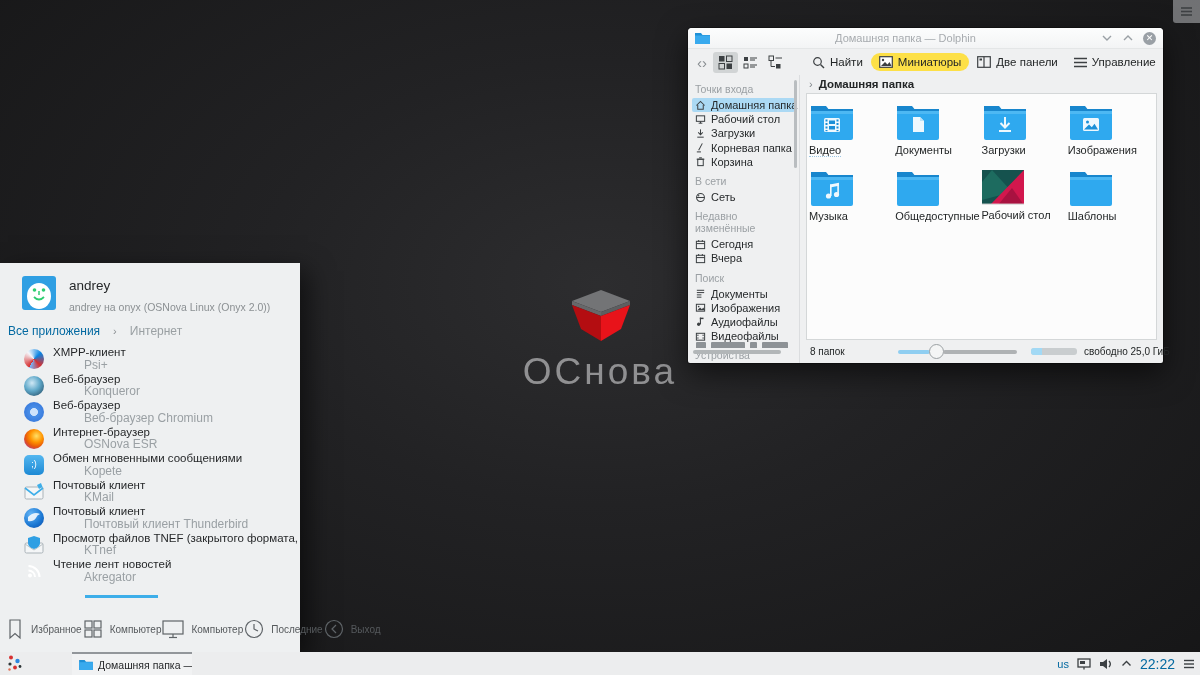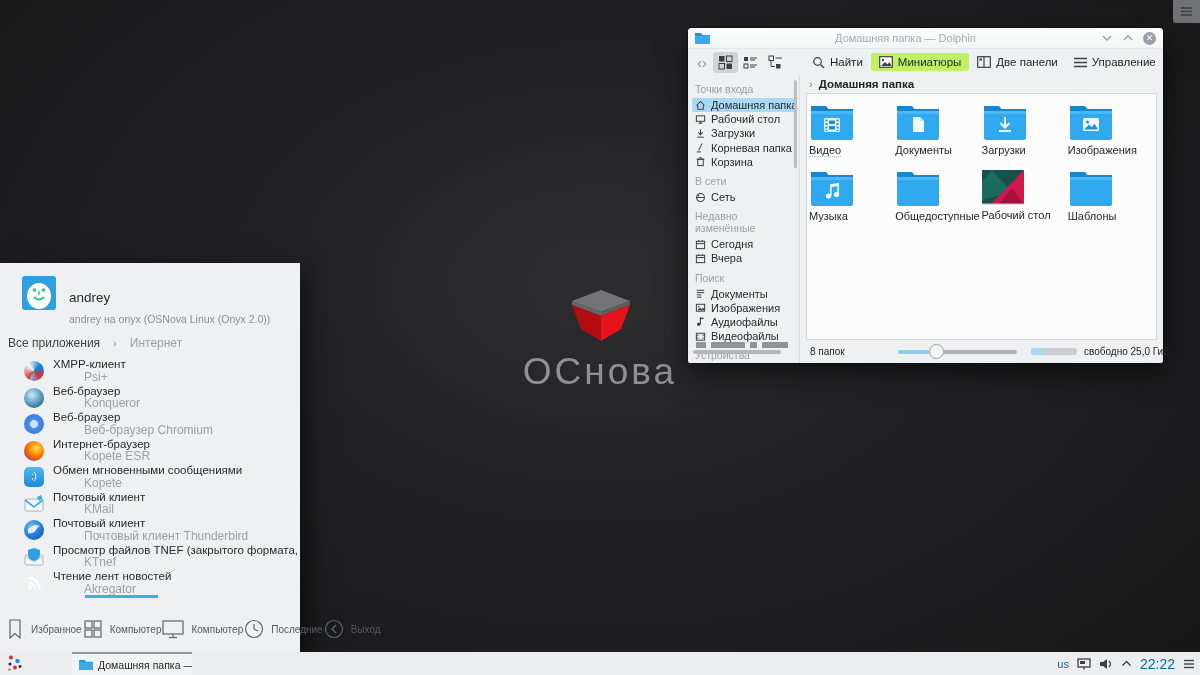--- a/index.html
+++ b/index.html
@@ -26,21 +26,21 @@
   .winbtns{display:flex;align-items:center;gap:9px;}
   .closebtn{width:13px;height:13px;border-radius:50%;background:#9aa0a6;color:#fff;font-size:9px;
     line-height:13px;text-align:center;}
   .toolbar{height:26px;flex:none;display:flex;align-items:center;padding:0 9px;}
   .navbtn{color:#888d91;font-size:15px;width:18px;text-align:center;line-height:1;}
   .viewgroup{display:flex;margin:0 7px 0 6px;}
   .vbtn{width:25px;height:21px;display:flex;align-items:center;justify-content:center;border-radius:3px;}
   .vbtn.checked{background:#d1d4d5;}
   .tsep{width:1px;height:17px;background:#d5d8d9;margin:0 7px 0 2px;}
   .tbtn{display:flex;align-items:center;gap:5px;padding:3px 8px;border-radius:3px;white-space:nowrap;}
-  .tbtn.checked{background:#bef264;}
+  .tbtn.checked{background:#fde047;border-radius:9px;}
   .winbody{flex:1;display:flex;min-height:0;}
 
   
   .places{width:112px;flex:none;position:relative;box-sizing:border-box;padding:2px 0 0 7px;
     border-right:1px solid #dbdddf;overflow:hidden;}
   .phead{color:#9ba0a4;font-size:10.5px;margin:6px 0 3px;}
   .prow{display:flex;align-items:center;gap:5px;height:14.2px;font-size:11px;color:#26292b;white-space:nowrap;}
   .prow .picon{flex:none;}
   .prow.selected{background:#abd9f4;border-radius:2px;margin-left:-3px;padding-left:3px;width:100px;}
   .vscroll{position:absolute;right:2px;top:5px;width:3px;height:88px;background:#b9bdc0;border-radius:2px;}
@@ -67,24 +67,24 @@
   .cap{width:46px;height:7px;background:#c9cdcf;border-radius:3px;overflow:hidden;margin:0 7px 0 14px;flex:none;}
   .cap i{display:block;width:11px;height:7px;background:#a2d9f5;}
   .sfree{white-space:nowrap;}
 
   
   #launcher{position:absolute;left:0;top:263px;width:300px;height:389px;background:#eef0f1;
     box-shadow:8px 8px 24px rgba(0,0,0,.55);display:flex;flex-direction:column;color:#26282a;}
   .lheader{flex:none;padding:13px 16px 2px 22px;display:flex;gap:13px;}
   .avatar{width:34px;height:34px;flex:none;background:#2f9fe3;border-radius:3px;overflow:hidden;}
   .uid{display:flex;flex-direction:column;gap:8px;padding-top:2px;}
-  .uname{font-size:13.5px;margin-top:12px;}
+  .uname{font-size:13.5px;}
   .uinfo{font-size:10.5px;color:#8b9093;}
   .lcrumbs{flex:none;display:flex;align-items:center;gap:13px;padding:9px 10px 3px 8px;font-size:12px;}
-  .lc-root{color:#404040;}
+  .lc-root{color:#0369a1;}
   .lc-chev{color:#8b9093;font-size:11px;}
   .lc-cur{color:#9aa0a3;}
   .applist{flex:1;padding-top:5px;overflow:hidden;}
   .aitem{display:flex;align-items:center;height:26.5px;padding-left:24px;gap:9px;}
   .aicon{width:20px;height:20px;flex:none;border-radius:4px;position:relative;}
   .atext{display:flex;flex-direction:column;line-height:1.12;min-width:0;}
   .atitle{font-size:11.5px;color:#26282a;white-space:nowrap;}
   .asub{font-size:12px;color:#9aa0a4;white-space:nowrap;margin-left:31px;}
   .tabbar{flex:none;height:57px;display:flex;padding:0 5px;}
   .ltab{flex:1;position:relative;display:flex;flex-direction:row;align-items:center;padding-top:11px;gap:6px;
@@ -541,21 +541,21 @@
         <div class="atext">
             <div class="atitle">Веб-браузер</div>
             <div class="asub">Веб-браузер Chromium</div>
           </div>
       </div>
 
       <div class="aitem">
         <div class="aicon" style="border-radius:50%;background:radial-gradient(circle at 62% 35%,#ffe066 0%,#ff9500 35%,#e8590c 60%,#b23a8f 85%,#5f3dc4 100%);"></div>
         <div class="atext">
             <div class="atitle">Интернет-браузер</div>
-            <div class="asub">Kopete ESR</div>
+            <div class="asub">OSNova ESR</div>
           </div>
       </div>
 
       <div class="aitem">
         <div class="aicon" style="background:linear-gradient(#54b7f0,#1d89d4);border-radius:5px;color:#fff;font-size:9px;text-align:center;line-height:18px;">;)</div>
         <div class="atext">
             <div class="atitle">Обмен мгновенными сообщениями</div>
             <div class="asub">Kopete</div>
           </div>
       </div>

